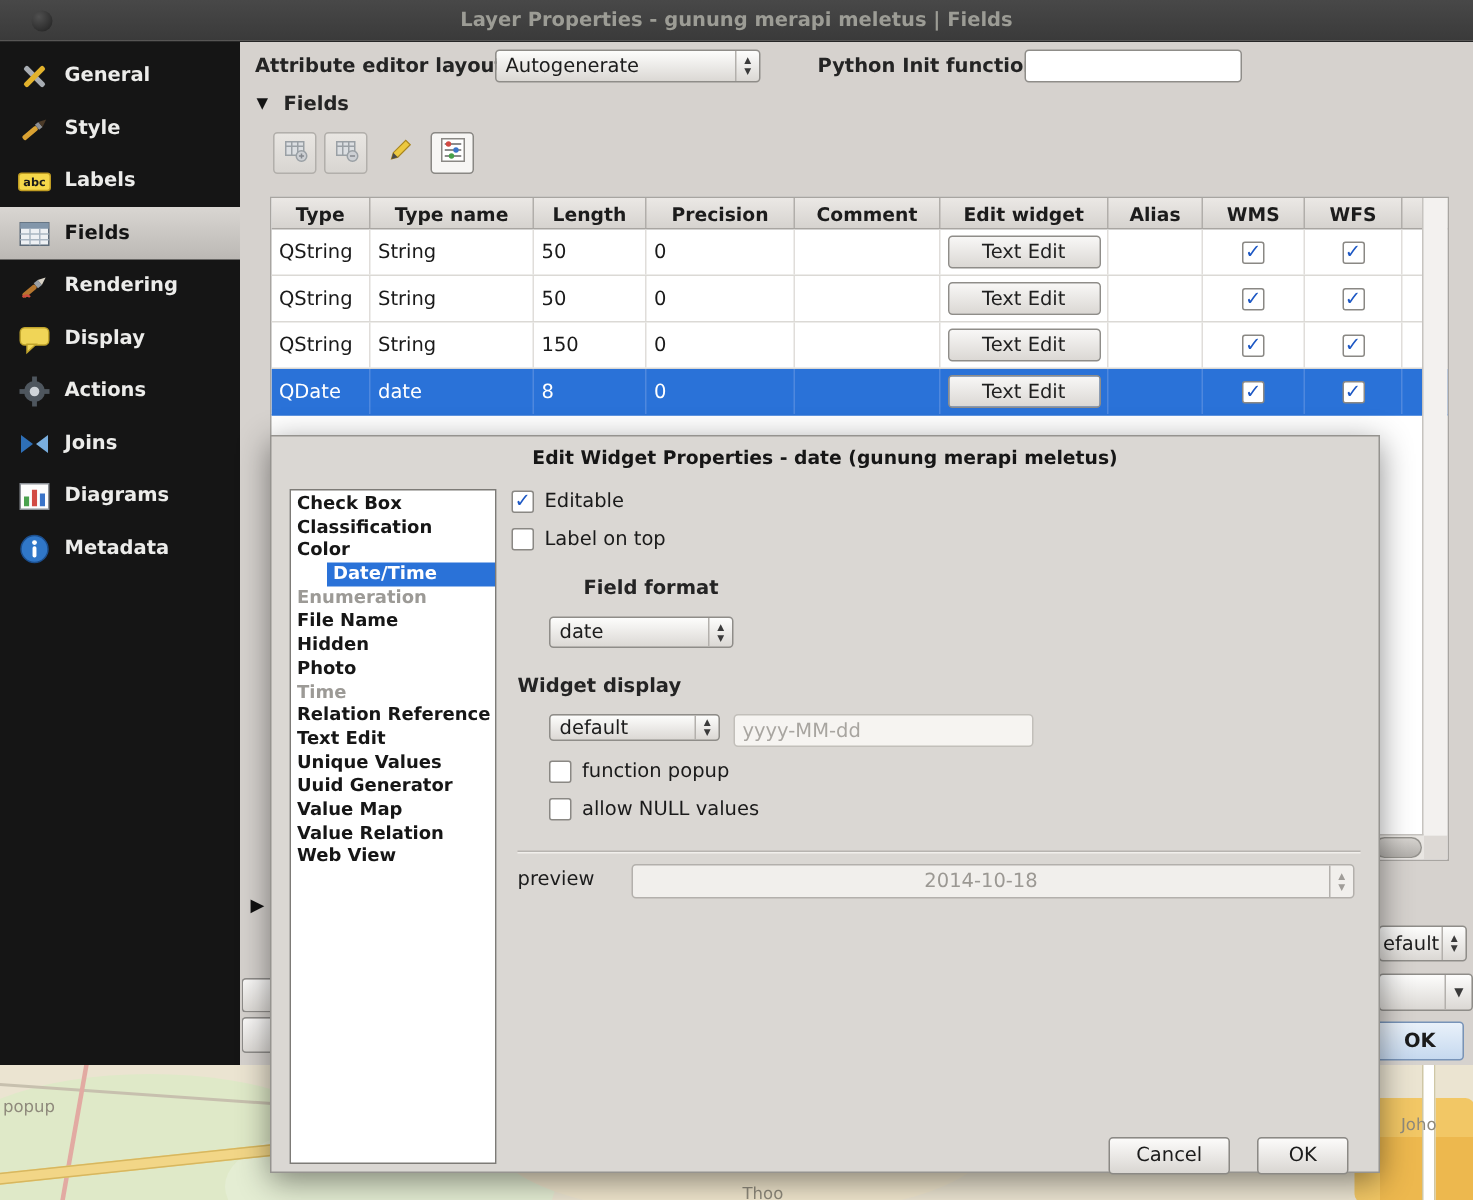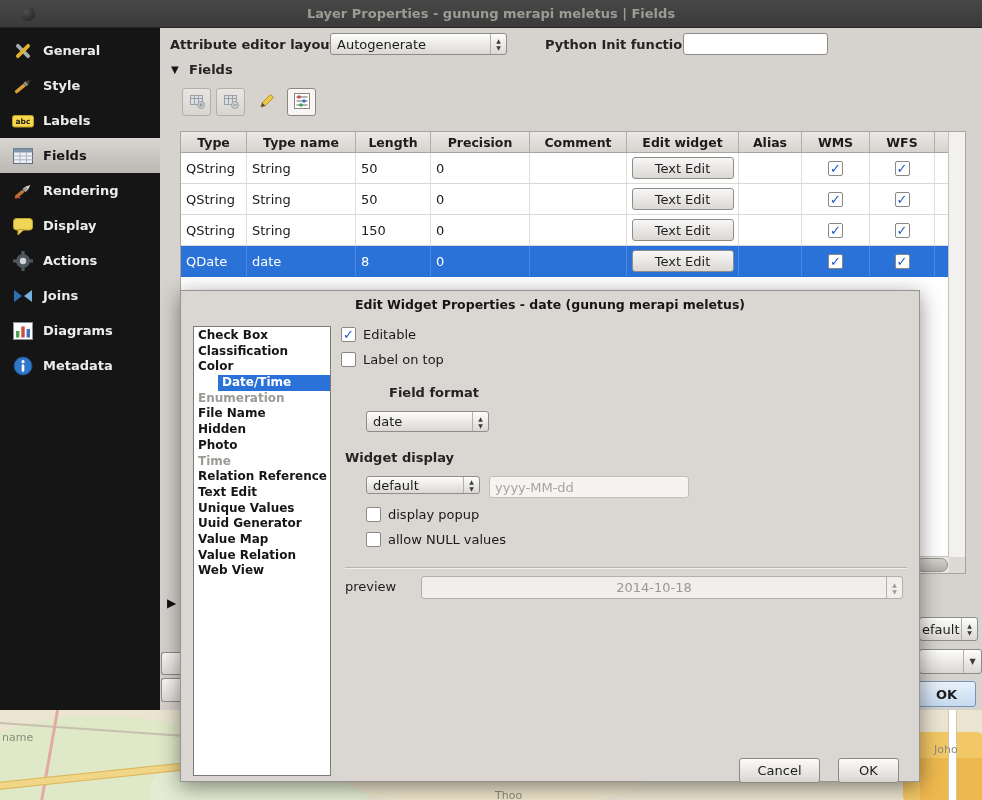--- a/index.html
+++ b/index.html
@@ -394,21 +394,21 @@
     <div class="mshape" style="left:330px;top:-10px;width:330px;height:110px;background:#f0e6cd;border-radius:45%;"></div>
     <div class="mshape" style="left:700px;top:0;width:200px;height:40px;background:#e7ecd8;border-radius:40%;"></div>
     <div class="mshape" style="left:903px;top:22px;width:80px;height:70px;background:#f2c765;border-radius:6px;"></div>
     <div class="mshape" style="left:920px;top:48px;width:62px;height:42px;background:#edb84e;"></div>
     <div class="mshape" style="left:-10px;top:26px;width:420px;height:2px;background:#c7c0ae;transform:rotate(4deg);"></div>
     <div class="mshape" style="left:48px;top:-4px;width:3px;height:100px;background:#e2aaa2;transform:rotate(10deg);"></div>
     <div class="mshape" style="left:-20px;top:55px;width:360px;height:6px;background:#f2d687;border-top:1px solid #d7b75f;border-bottom:1px solid #d7b75f;transform:rotate(-6deg);"></div>
     <div class="mshape" style="left:190px;top:18px;width:240px;height:5px;background:#f2d687;border-top:1px solid #d7b75f;border-bottom:1px solid #d7b75f;transform:rotate(14deg);"></div>
     <div class="mshape" style="left:620px;top:46px;width:260px;height:5px;background:#fff;border:1px solid #d9d1b2;transform:rotate(-4deg);"></div>
     <div class="mshape" style="left:948px;top:-2px;width:7px;height:96px;background:#fff;border-left:1px solid #cfc7a6;border-right:1px solid #cfc7a6;"></div>
-    <span class="map-label" style="left:2px;top:21px;">name</span>
+    <span class="map-label" style="left:2px;top:21px;">popup</span>
     <span class="map-label" style="left:851px;top:13px;font-size:10px;">Nangsri</span>
     <span class="map-label" style="left:934px;top:33px;">Joho</span>
     <span class="map-label" style="left:495px;top:79px;">Thoo</span>
   </div>
 
   <div class="modal">
     <div class="modal-title">Edit Widget Properties - date (gunung merapi meletus)</div>
 
     <div class="listbox">
       <div class="li">Check Box</div>
@@ -452,21 +452,21 @@
       <span class="combo-text">default</span>
       <span class="spin">
           <span>▲</span>
           <span>▼</span>
         </span>
     </div>
     <input class="text-input dim abs" style="left: 308px; top: 185px; width: 200px; height: 22px;" placeholder="yyyy-MM-dd">
 
     <label class="chk" style="left:185px;top:216px;">
       <span class="cb"></span>
-      <span>display popup</span>
+      <span>function popup</span>
     </label>
     <label class="chk" style="left:185px;top:241px;">
       <span class="cb"></span>
       <span>allow NULL values</span>
     </label>
 
     <div class="divider" style="left:164px;top:276px;width:562px;"></div>
 
     <div class="abs" style="left:164px;top:288px;">preview</div>
     <div class="spinbox abs" style="left:240px;top:285px;width:482px;height:23px;">

